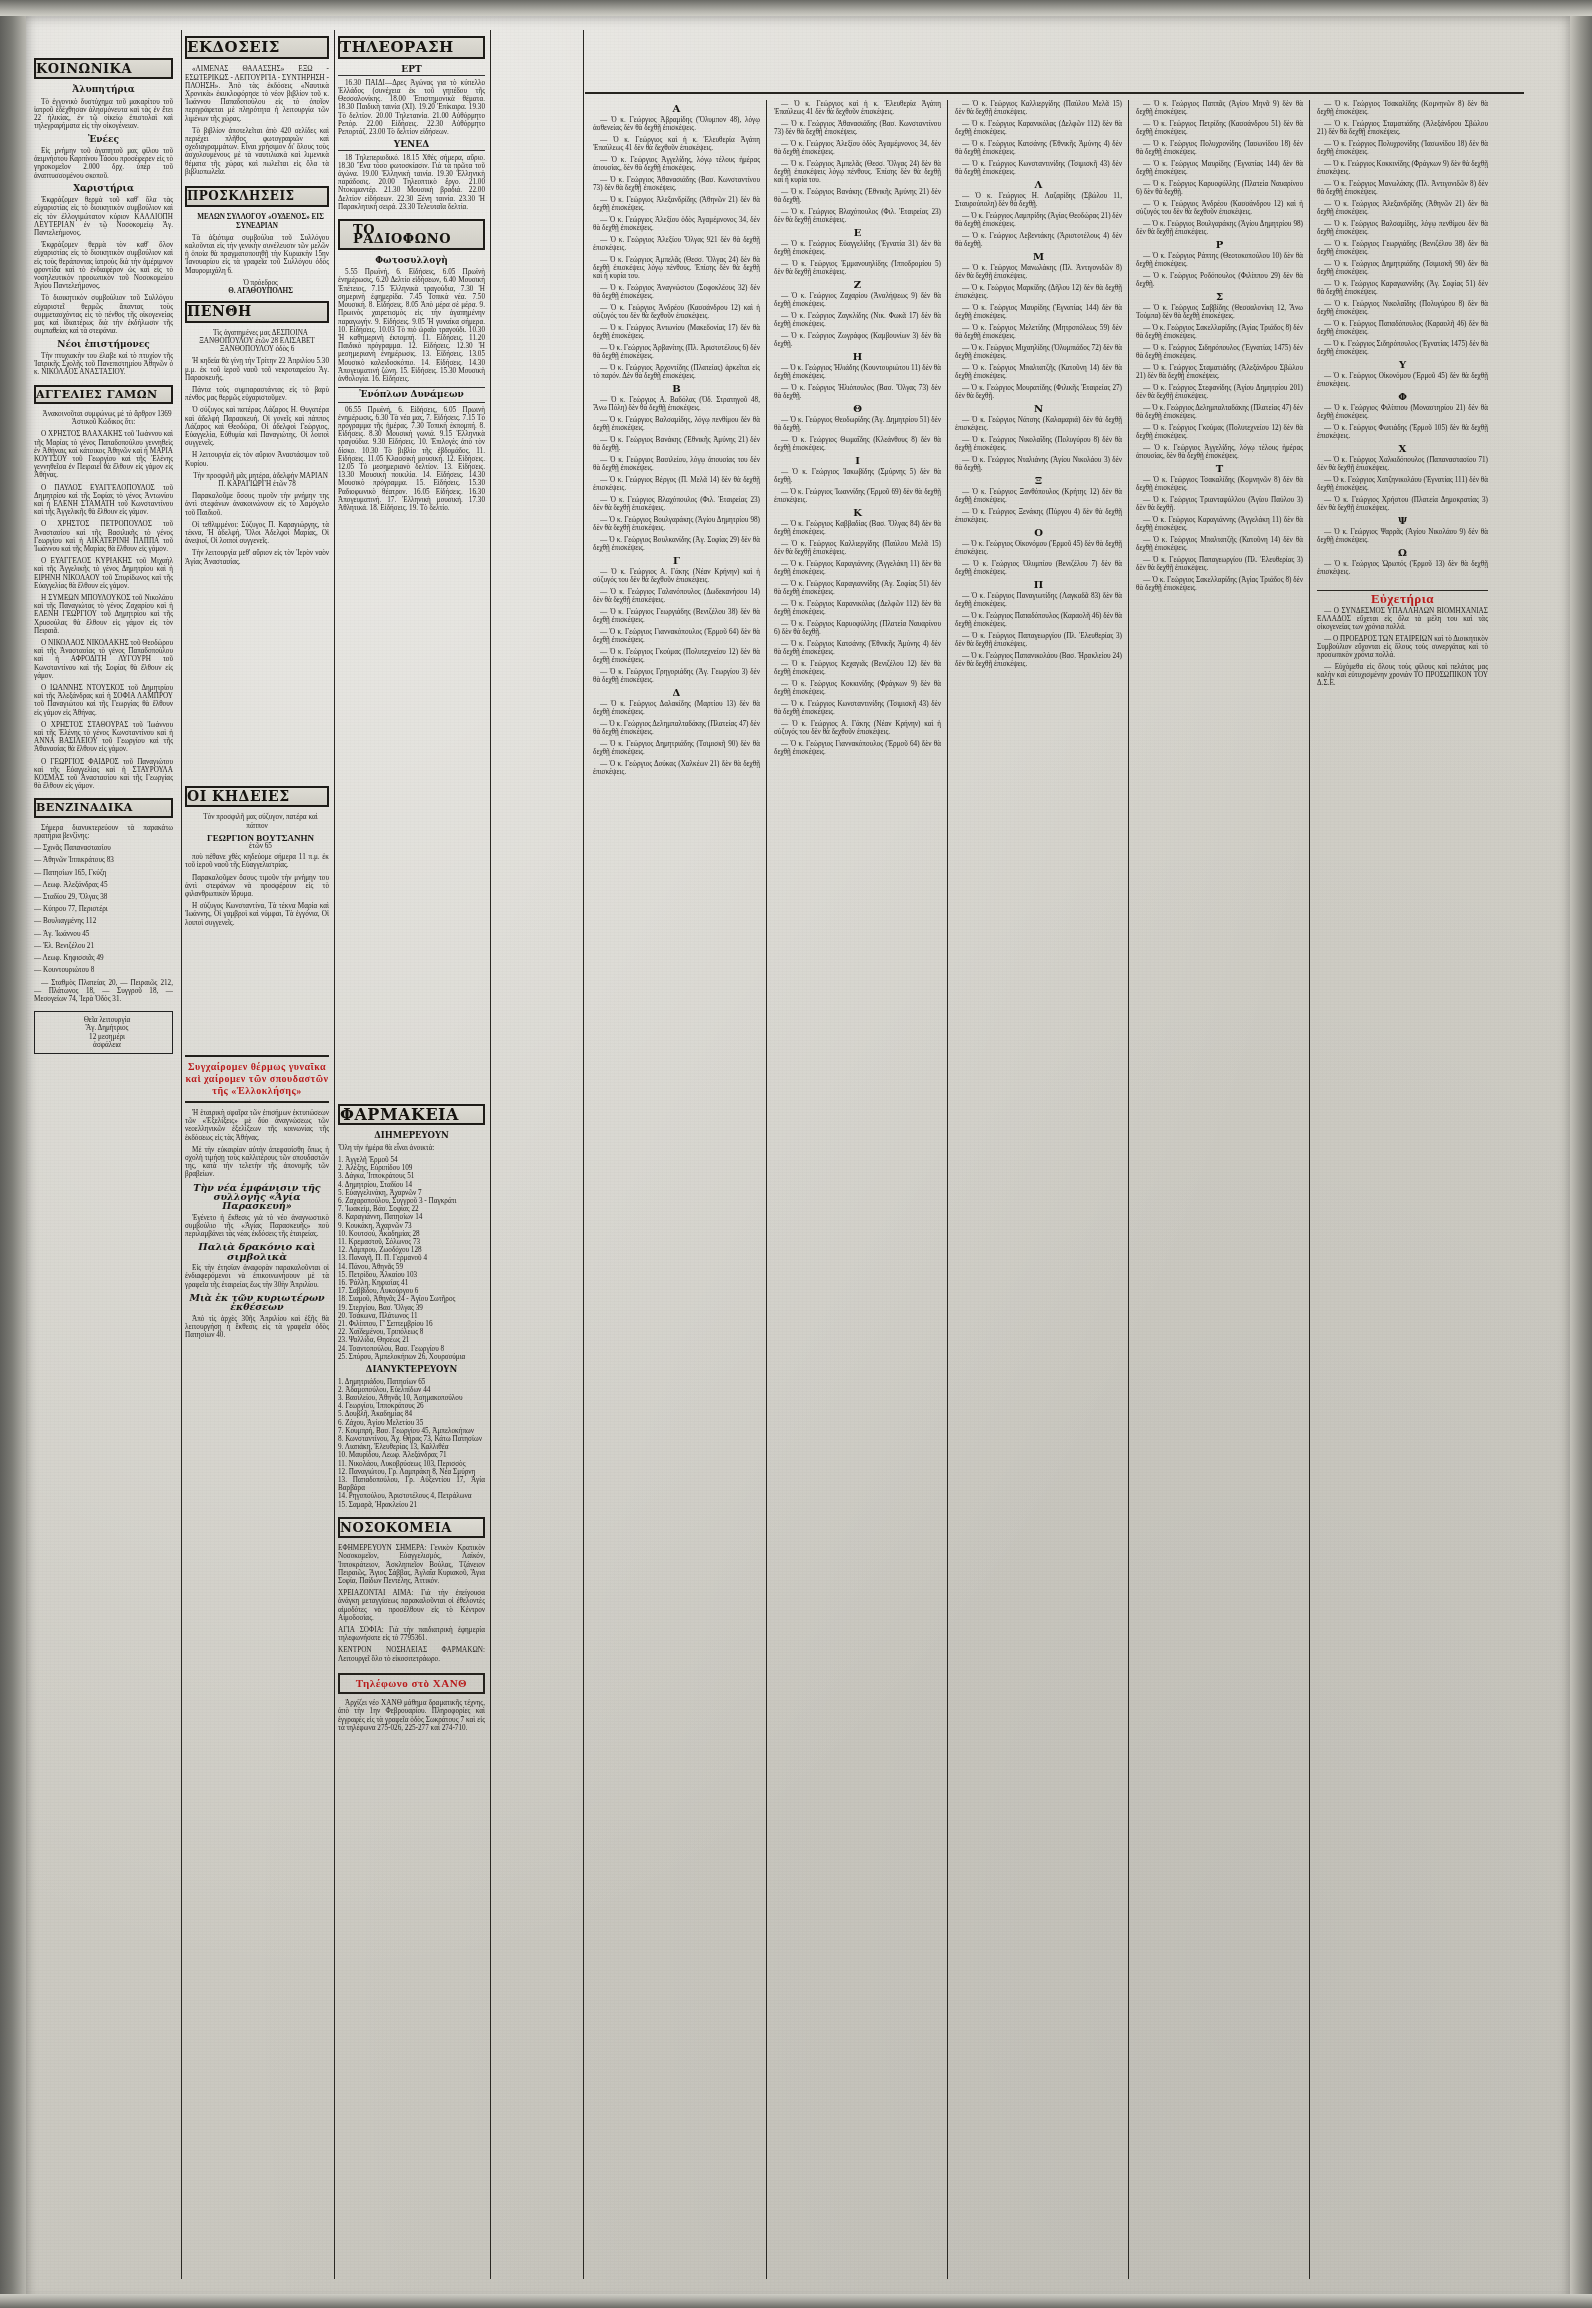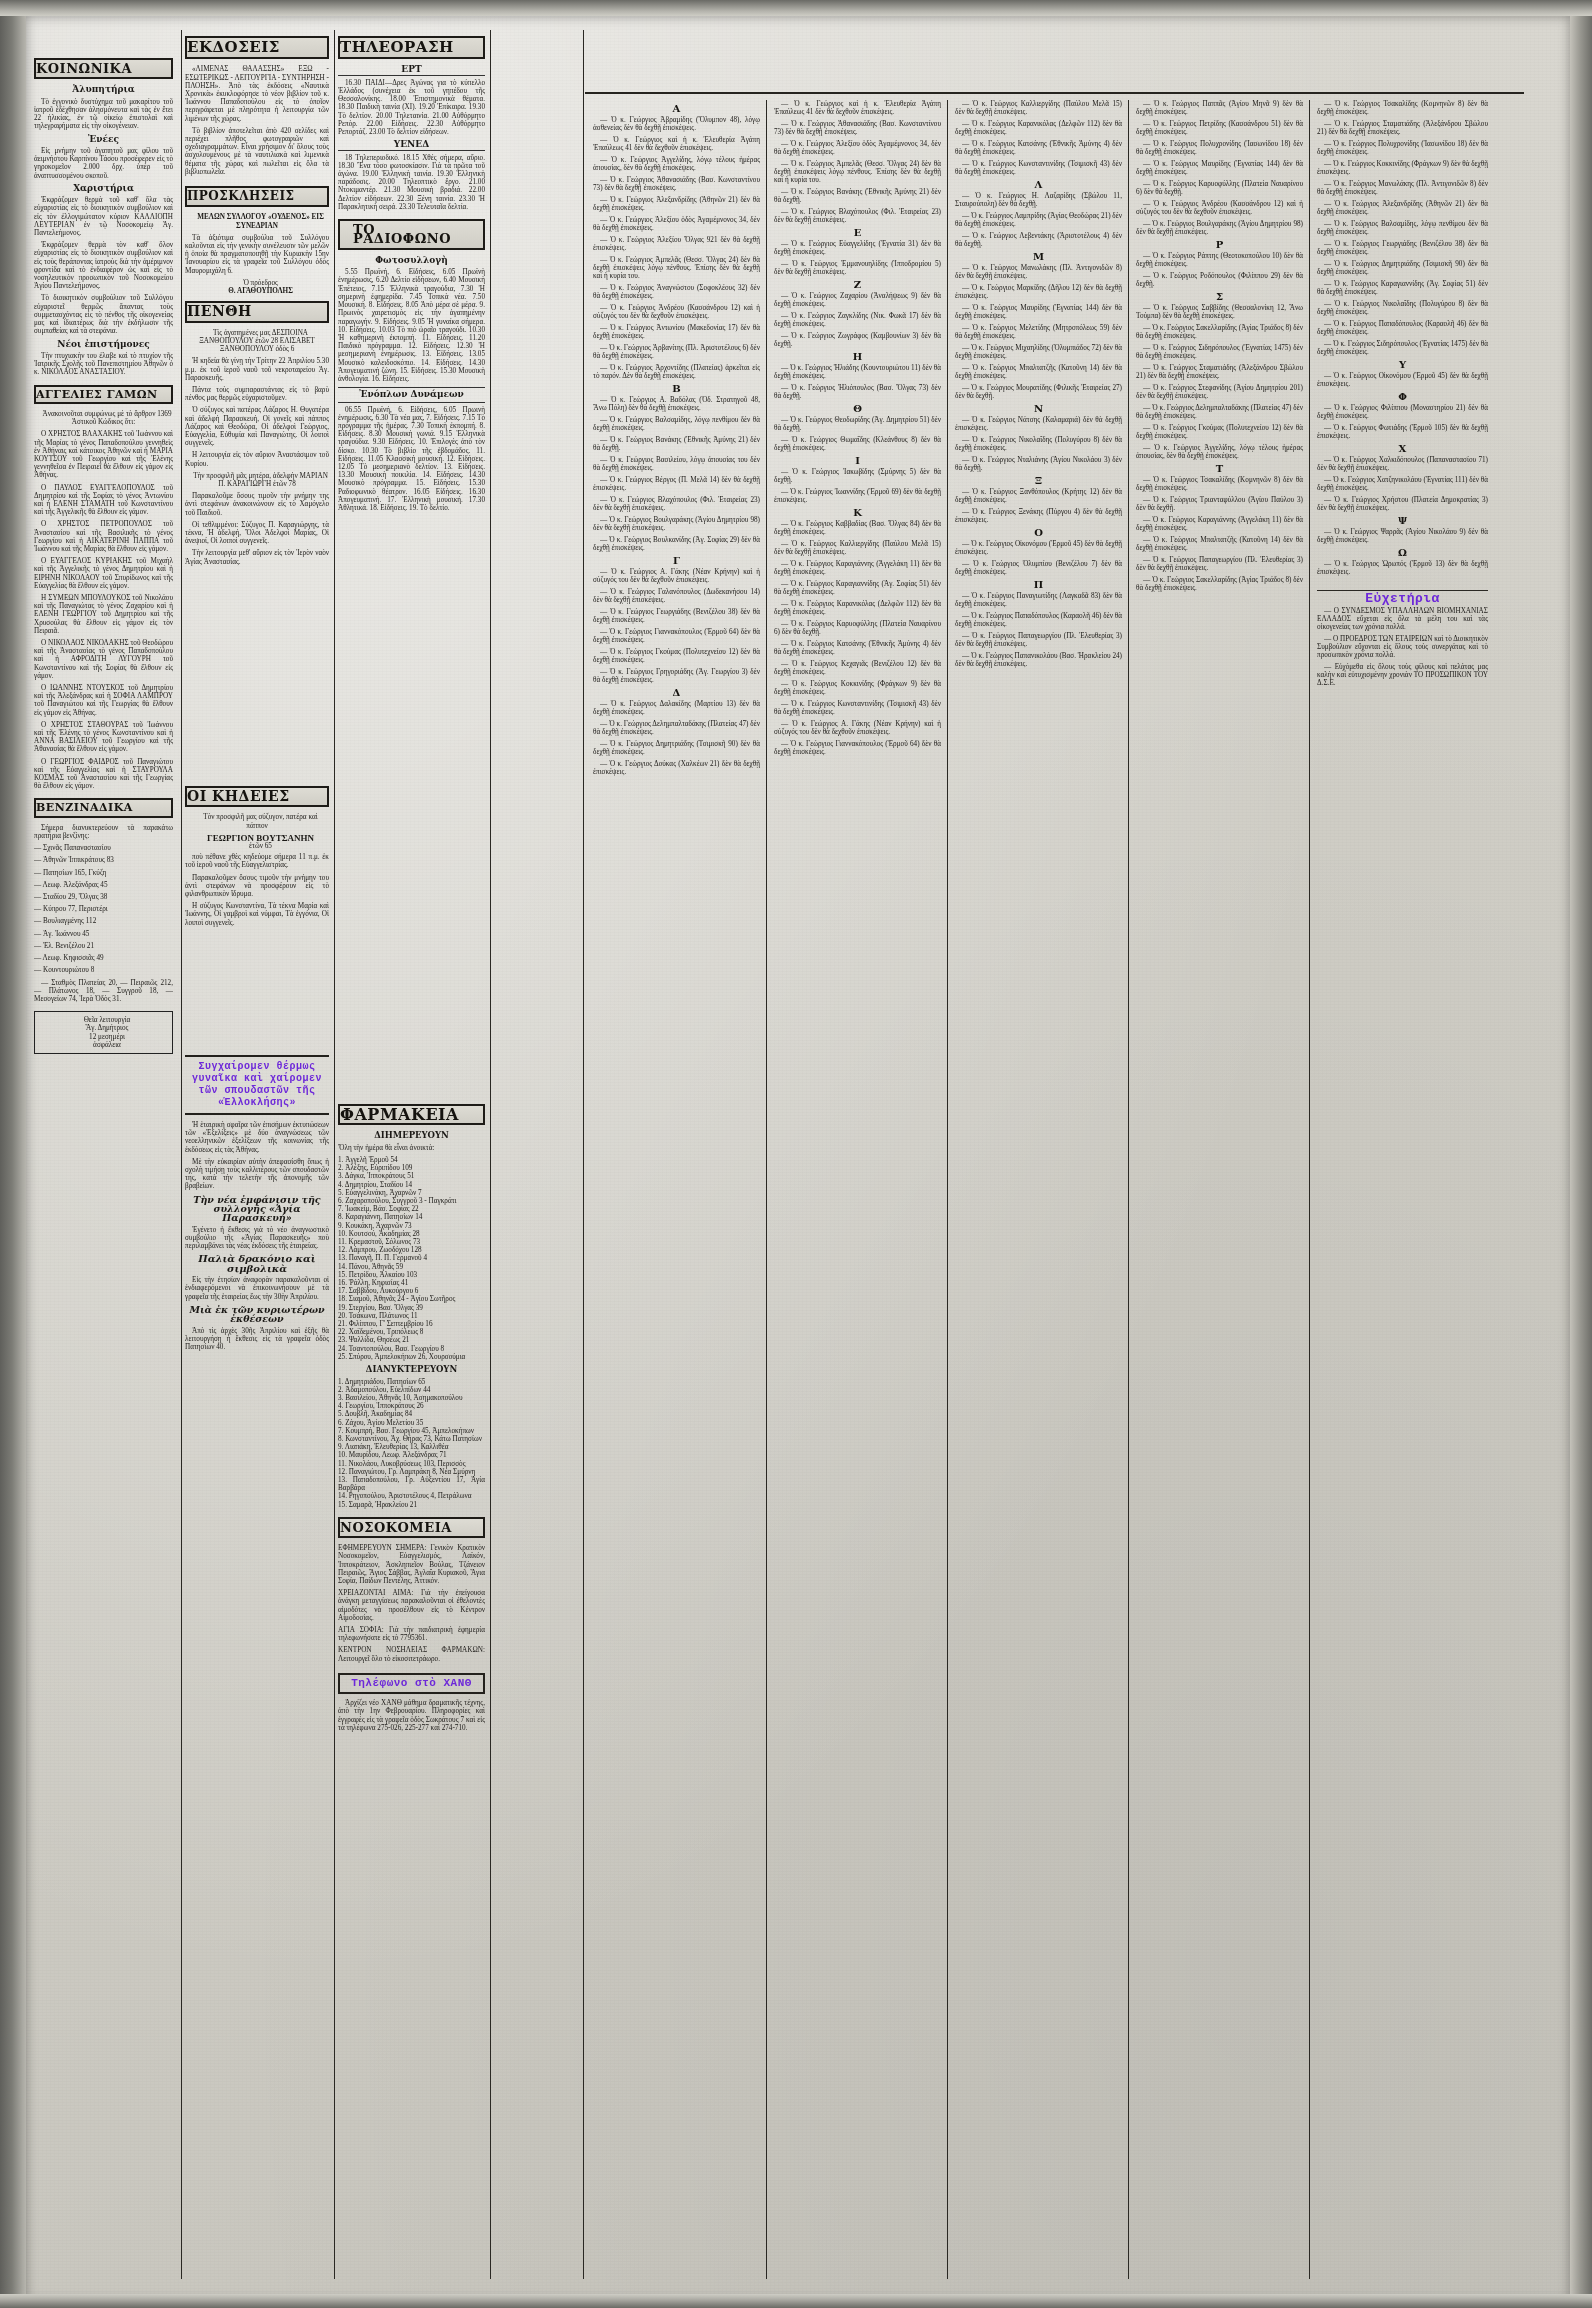--- a/index.html
+++ b/index.html
@@ -86,24 +86,24 @@
   .boxhead {
     font-family: "DejaVu Serif", serif;
     font-weight: bold;
     text-align: left;
     border: 2px solid #1d1b17;
     color: #15130f;
     letter-spacing: 0.5px;
     background: linear-gradient(180deg,#dedcd4,#d0cec6);
   }
   .secthead {
-    font-family: Liberation Mono, monospace;
+    font-family: Liberation Serif, serif;
     font-weight: bold;
     text-align: center;
-    color: #6d28d9;
+    color: #b91c1c;
     letter-spacing: 0.5px;
   }
   .vrule { background: #2a2823; }
 
   .subhead {
     font-weight: bold;
     text-align: center;
     font-size: 9px;
     margin: 3px 0 3px 0;
     font-family: "DejaVu Serif", serif;

